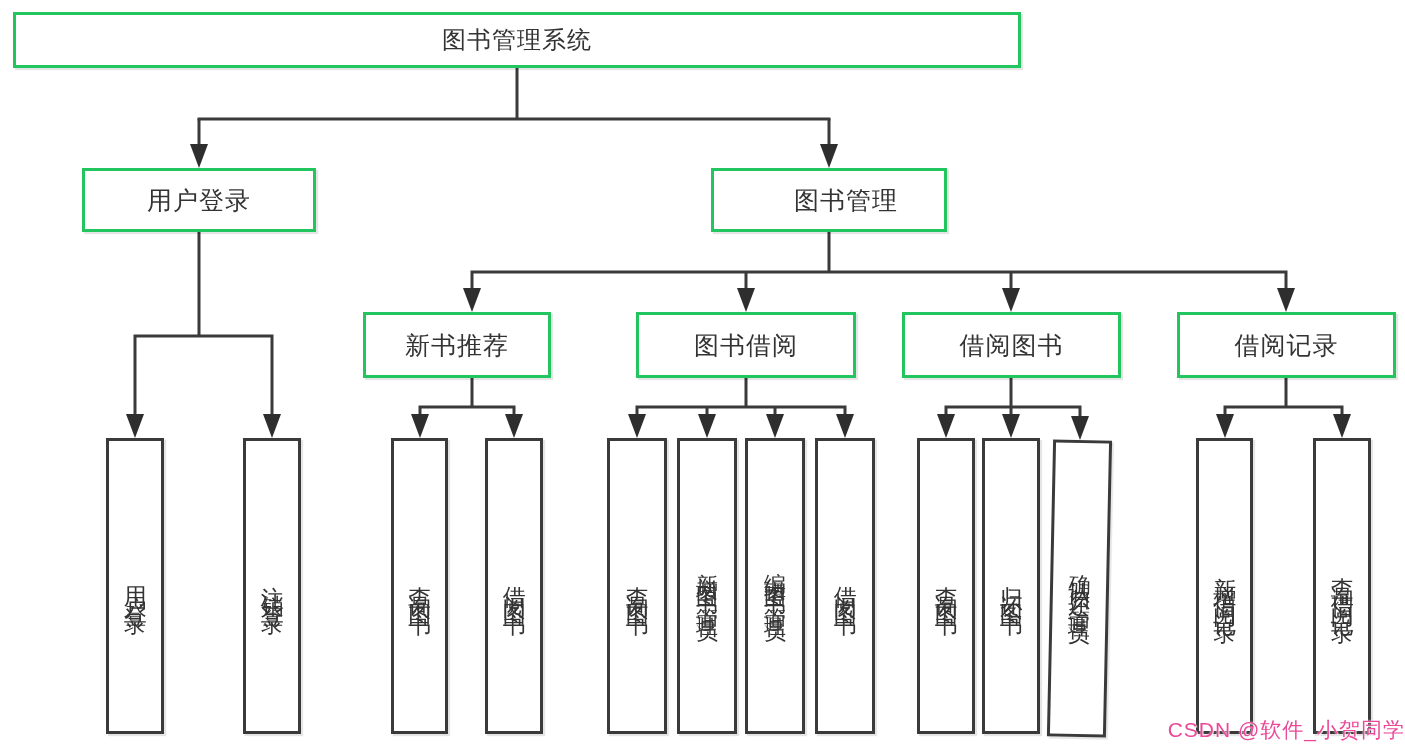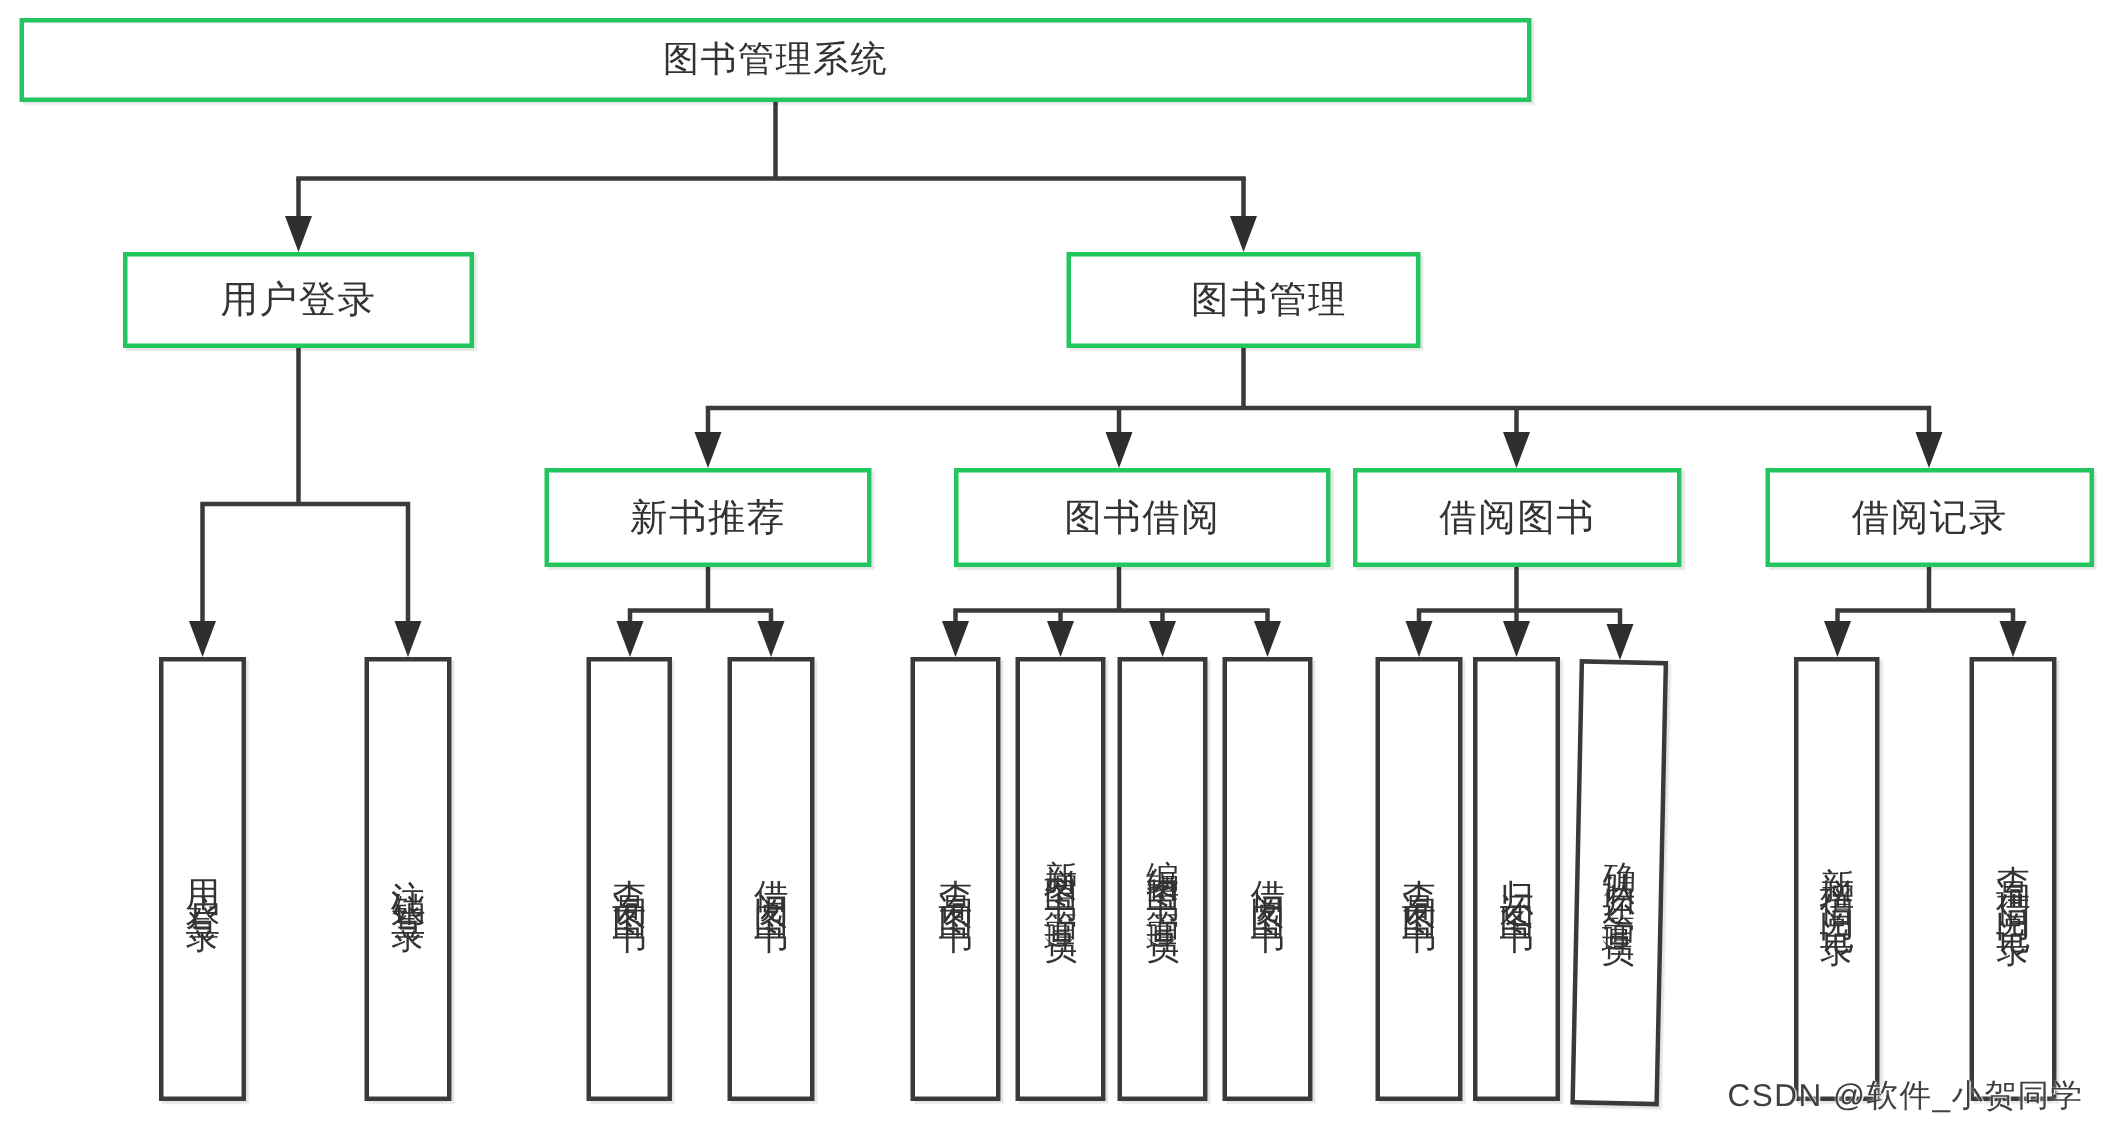--- a/index.html
+++ b/index.html
@@ -20,22 +20,22 @@
     position:absolute;z-index:2;box-sizing:border-box;
     border:3px solid #3a3a3a;background:#ffffff;
     display:flex;align-items:center;justify-content:center;
     writing-mode:vertical-rl;text-orientation:mixed;
     font-size:23px;letter-spacing:9px;line-height:1.1;
     box-shadow:2px 2px 1px rgba(0,0,0,0.10);
   }
   .vbox.long{font-size:22px;letter-spacing:7px;}
   .tilt{transform:rotate(1.2deg);}
   #watermark{
-    position:absolute;z-index:5;right:16px;top:716px;
-    font-size:21px;letter-spacing:1px;color:#404040;
+    position:absolute;z-index:5;right:0;top:716px;
+    font-size:21px;letter-spacing:1px;color:#ec4899;
     text-shadow:0 0 2px #ffffff, 1px 1px 0 rgba(255,255,255,0.8);
     white-space:nowrap;
   }
 </style>
 </head>
 <body>
 
 <div id="stage">
 
   <svg id="wires" width="1405" height="747" viewBox="0 0 1405 747" aria-hidden="true">
@@ -79,22 +79,22 @@
       <polygon points="1216,414 1234,414 1225,438"></polygon>
       <polygon points="1333,414 1351,414 1342,438"></polygon>
     </g>
   </svg>
 
   <div class="box root" style="left:13px;top:12px;width:1008px;height:56px;">图书管理系统</div>
 
   <div class="box" style="left:82px;top:168px;width:234px;height:64px;">用户登录</div>
   <div class="box" style="left:711px;top:168px;width:236px;height:64px;padding-left:34px;">图书管理</div>
 
-  <div class="box" style="left:363px;top:312px;width:218px;height:66px;">新书推荐</div>
-  <div class="box" style="left:636px;top:312px;width:251px;height:66px;">图书借阅</div>
+  <div class="box" style="left:363px;top:312px;width:188px;height:66px;">新书推荐</div>
+  <div class="box" style="left:636px;top:312px;width:220px;height:66px;">图书借阅</div>
   <div class="box" style="left:902px;top:312px;width:219px;height:66px;">借阅图书</div>
   <div class="box" style="left:1177px;top:312px;width:219px;height:66px;">借阅记录</div>
 
   <div class="vbox" style="left:106px;top:438px;width:58px;height:296px;">用户登录</div>
   <div class="vbox" style="left:243px;top:438px;width:58px;height:296px;">注销登录</div>
 
   <div class="vbox" style="left:391px;top:438px;width:57px;height:296px;">查询图书</div>
   <div class="vbox" style="left:485px;top:438px;width:58px;height:296px;">借阅图书</div>
 
   <div class="vbox" style="left:607px;top:438px;width:60px;height:296px;">查询图书</div>

